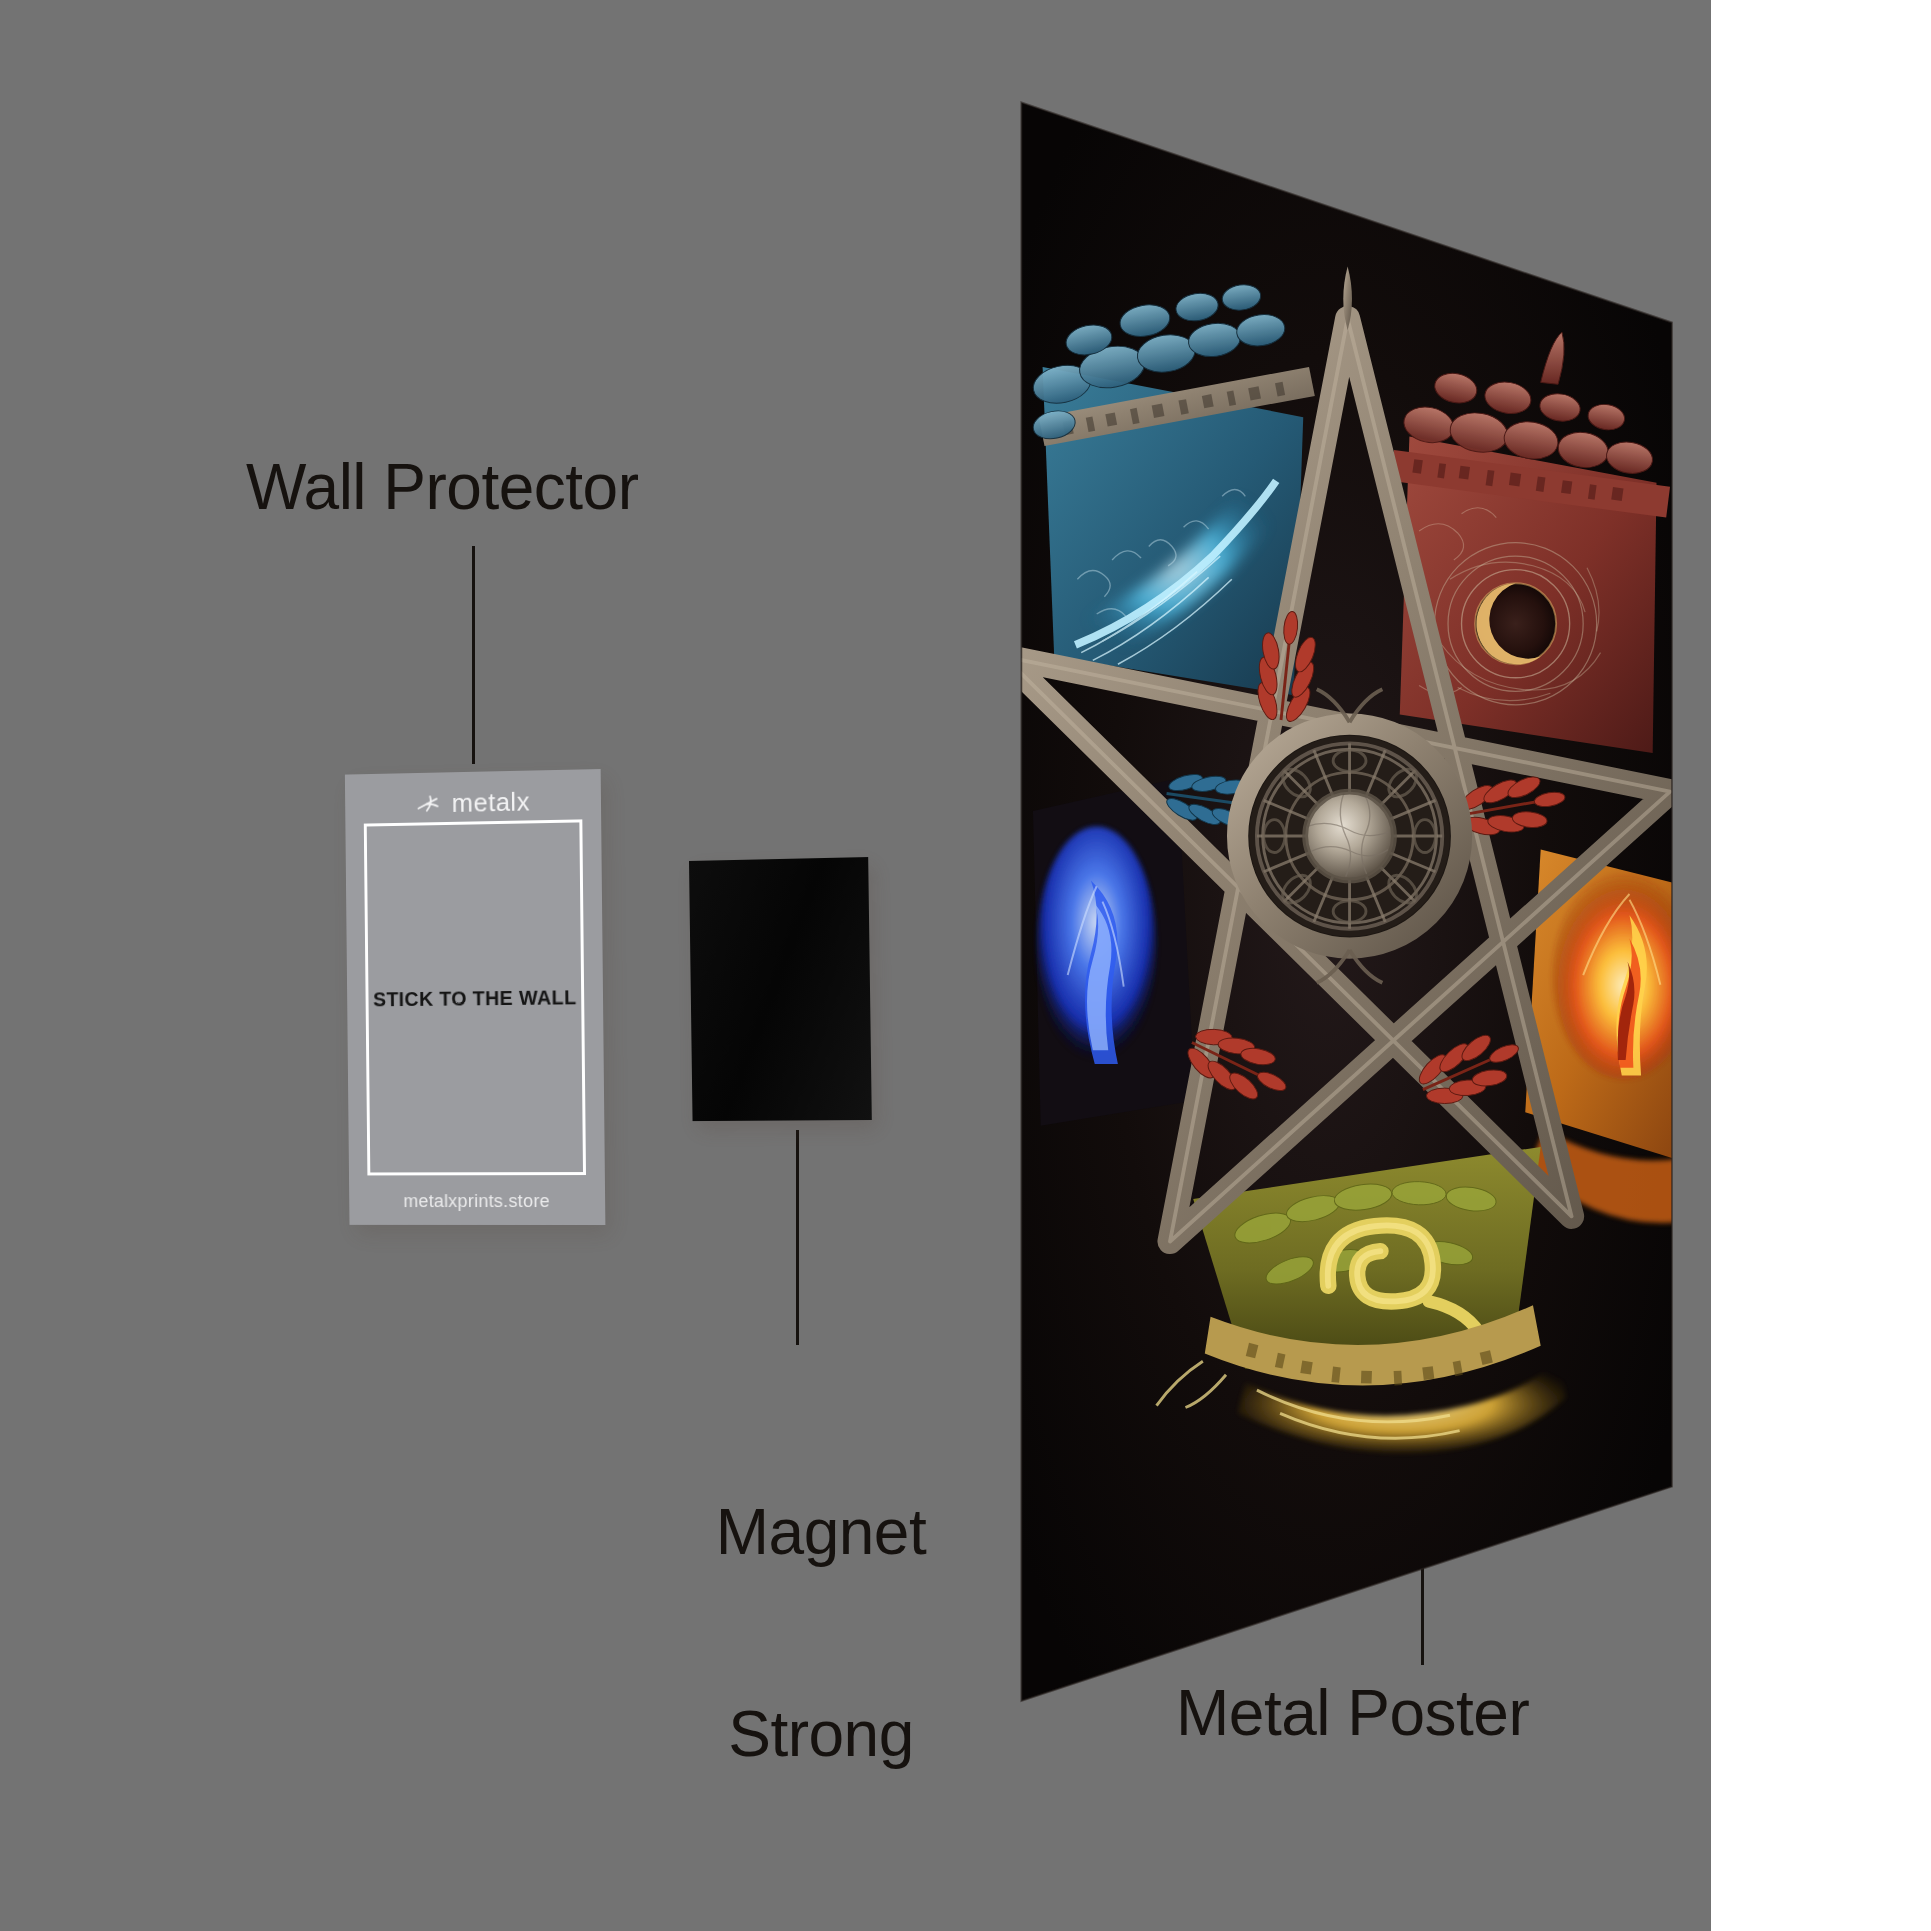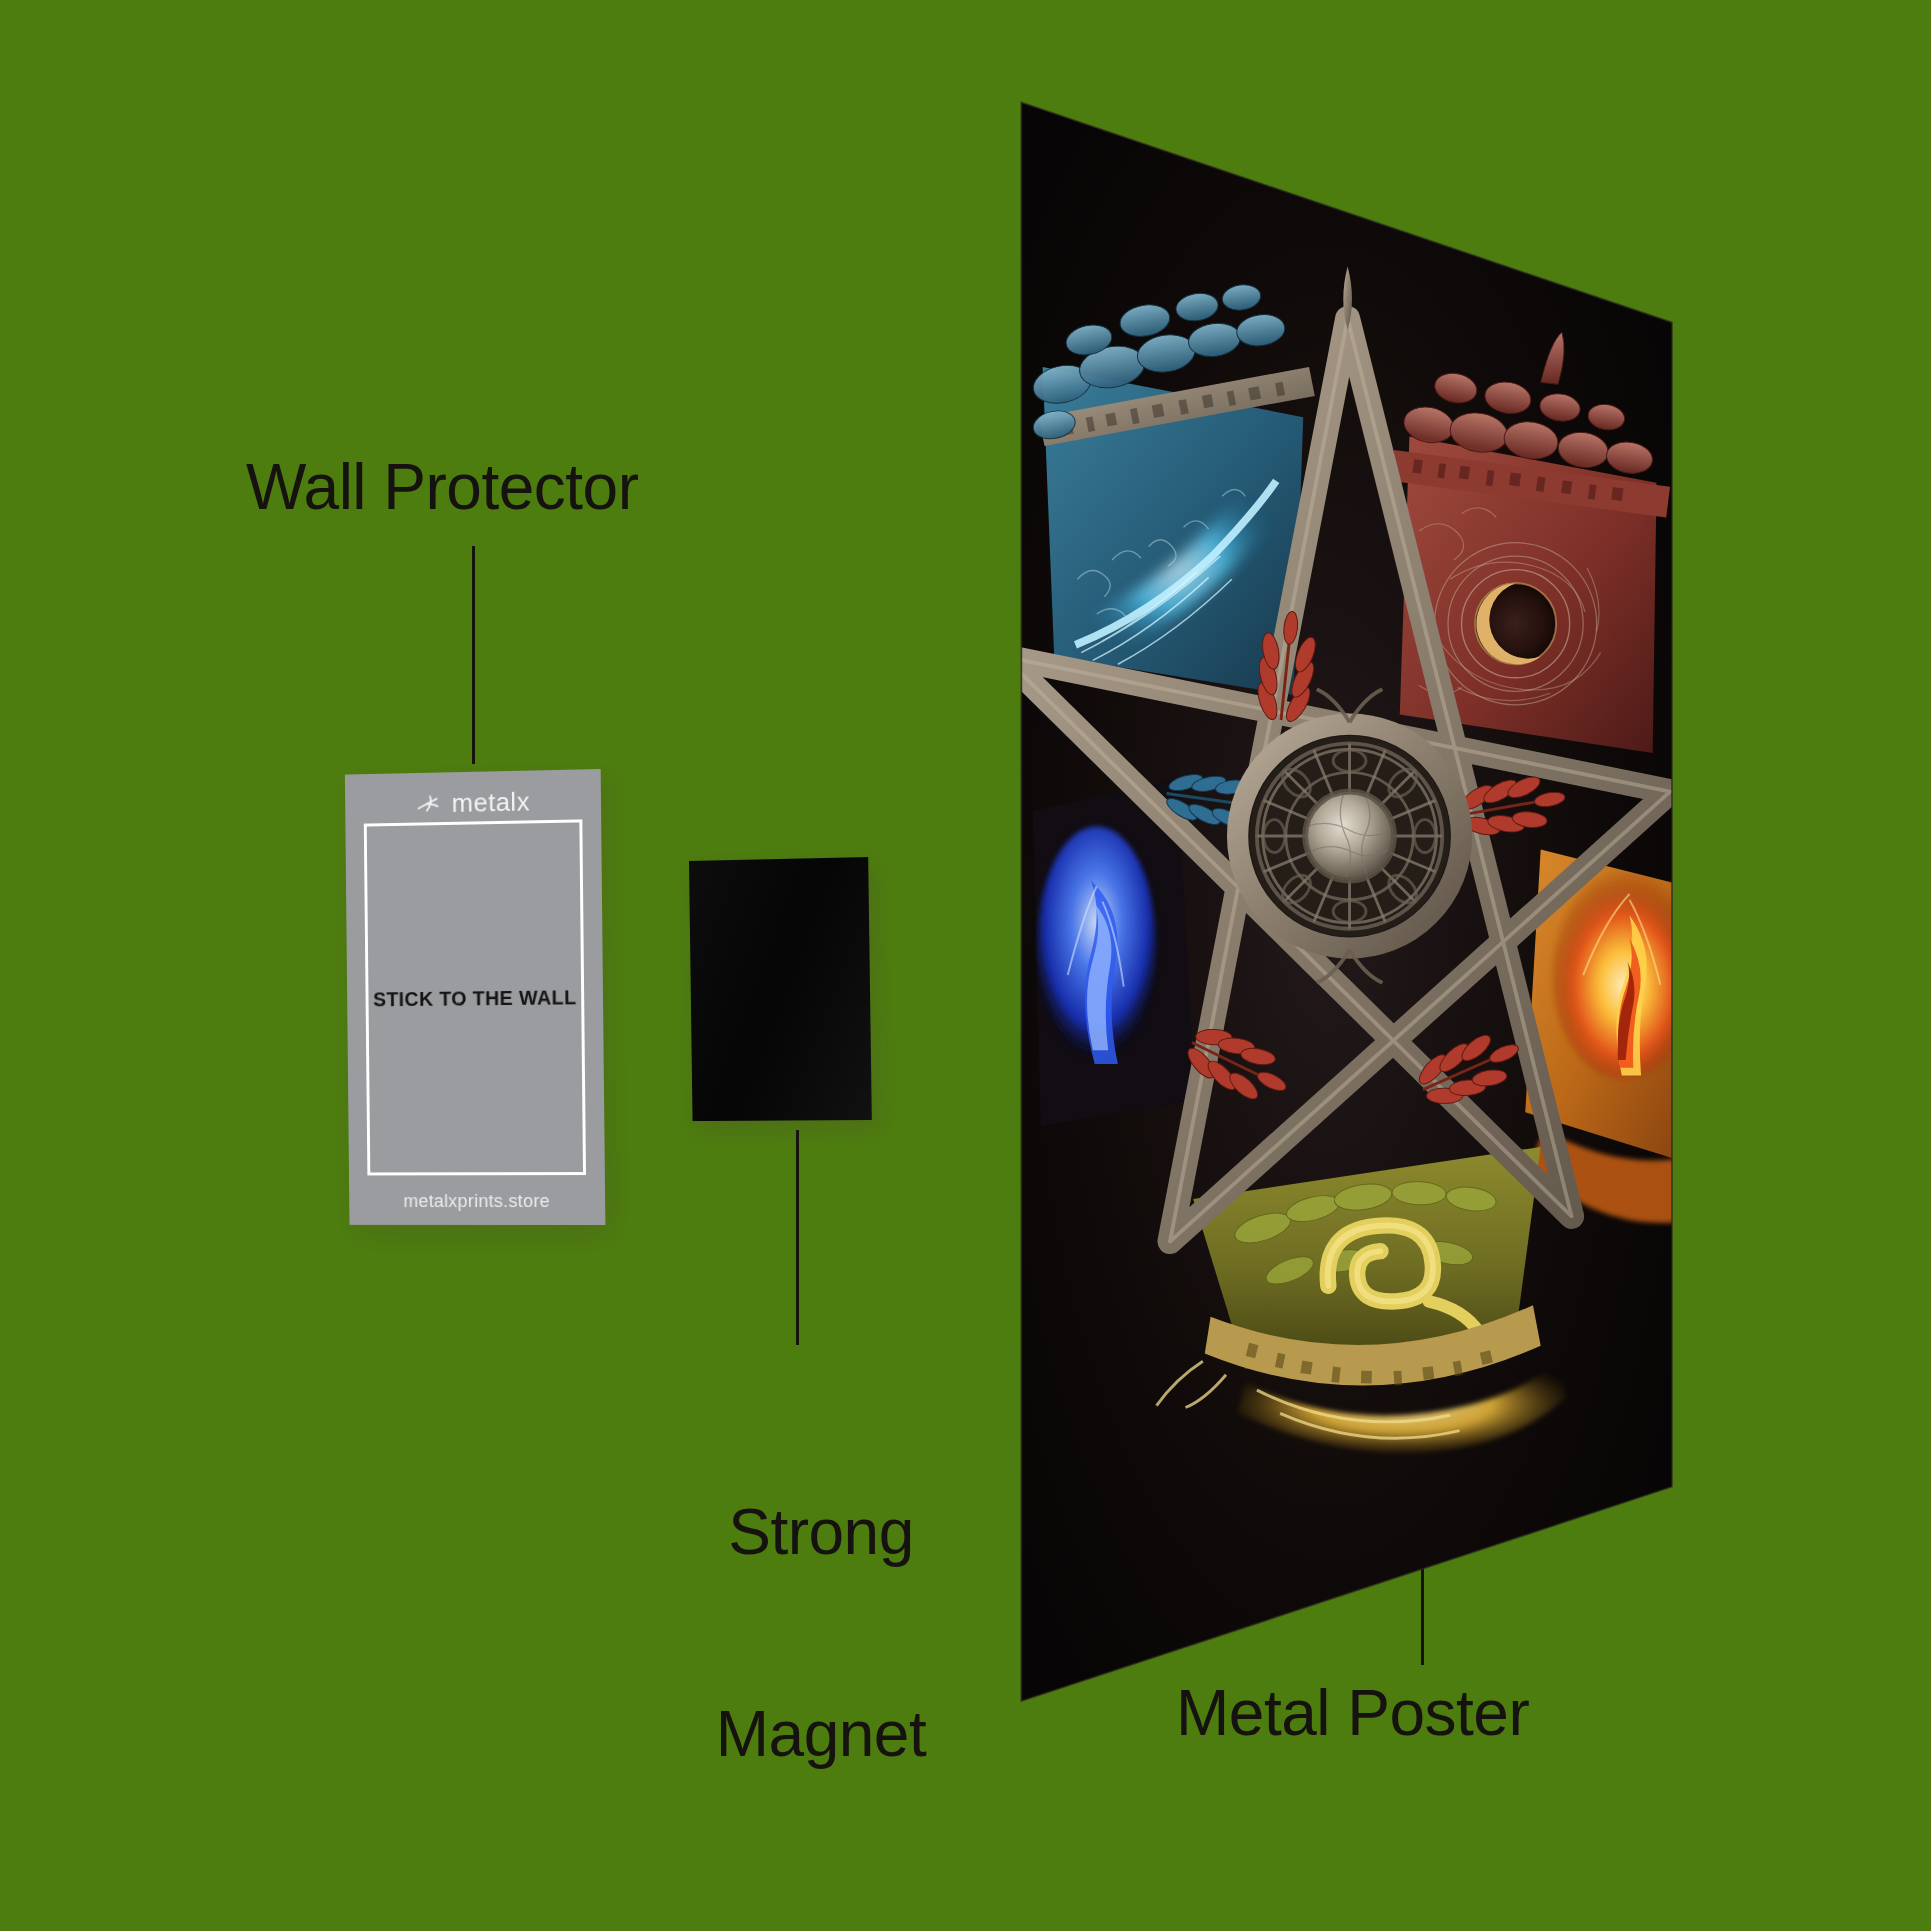--- a/index.html
+++ b/index.html
@@ -1,20 +1,20 @@
 <!DOCTYPE html>
 <html><head>
 <meta charset="utf-8">
 <style>
   html,body{margin:0;padding:0;}
   body{
     width:1931px;height:1931px;overflow:hidden;
     font-family:"Liberation Sans", sans-serif;
   }
-  #stage{position:relative;width:1931px;height:1931px;background:#4d7c0f;}
+  #stage{position:relative;width:1711px;height:1931px;background:#737373;}
 
   
   .callout-label{
     position:absolute;color:#16120f;
     font-family:"Liberation Sans", sans-serif;
     font-weight:400;letter-spacing:-0.5px;white-space:pre;
     line-height:1.05;
   }
   #lbl-wall{left:246px;top:454px;font-size:64px;}
   #lbl-magnet{left:686px;top:1365px;font-size:64px;text-align:center;width:270px;}
@@ -97,22 +97,22 @@
 
     <div class="inner-frame"></div>
 
     <div id="wp-stick">STICK TO THE WALL</div>
 
     <div id="wp-url">metalxprints.store</div>
   </div>
 
   <div class="leader" id="leader-magnet"></div>
   <div class="callout-label" id="lbl-magnet">
+    <div>Magnet</div>
     <div>Strong</div>
-    <div>Magnet</div>
   </div>
 
   <div id="magnet">
     <div class="face"></div>
   </div>
 
   <div class="leader" id="leader-poster"></div>
   <div class="callout-label" id="lbl-poster">Metal Poster</div>
 
   <div id="poster">

